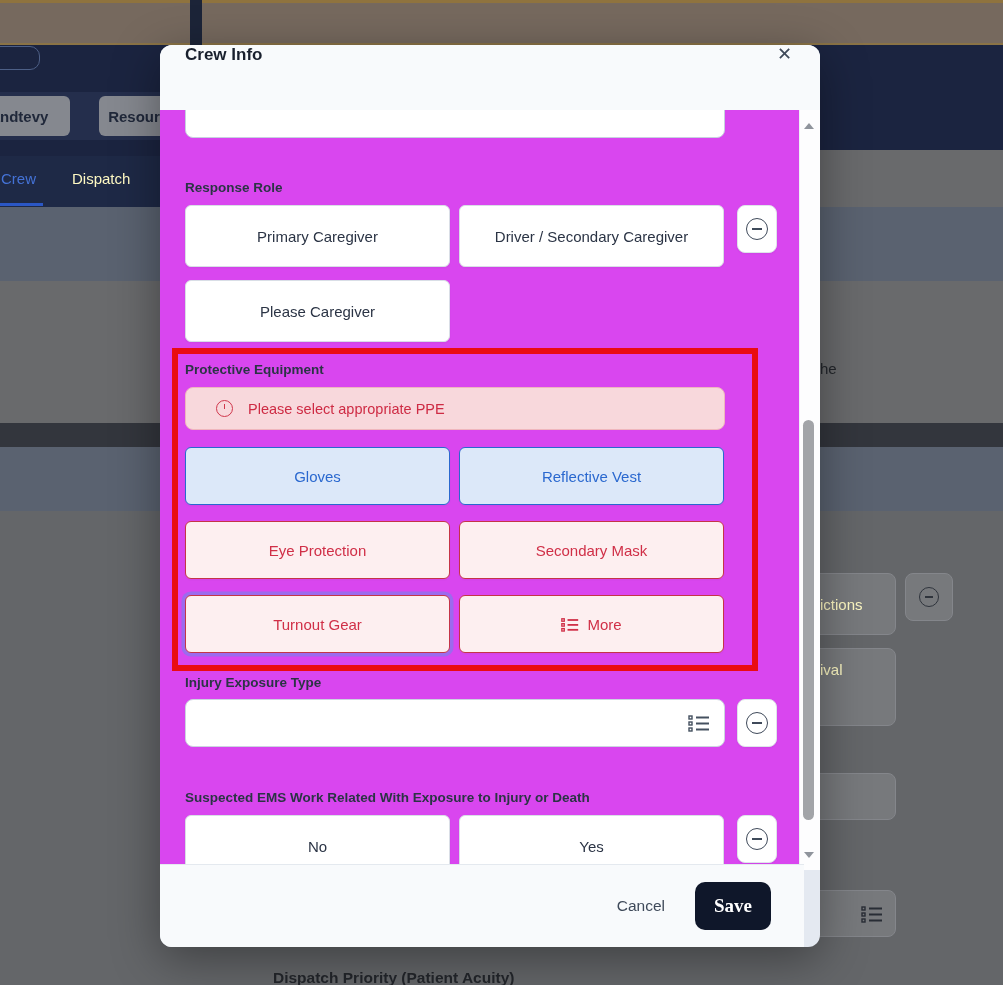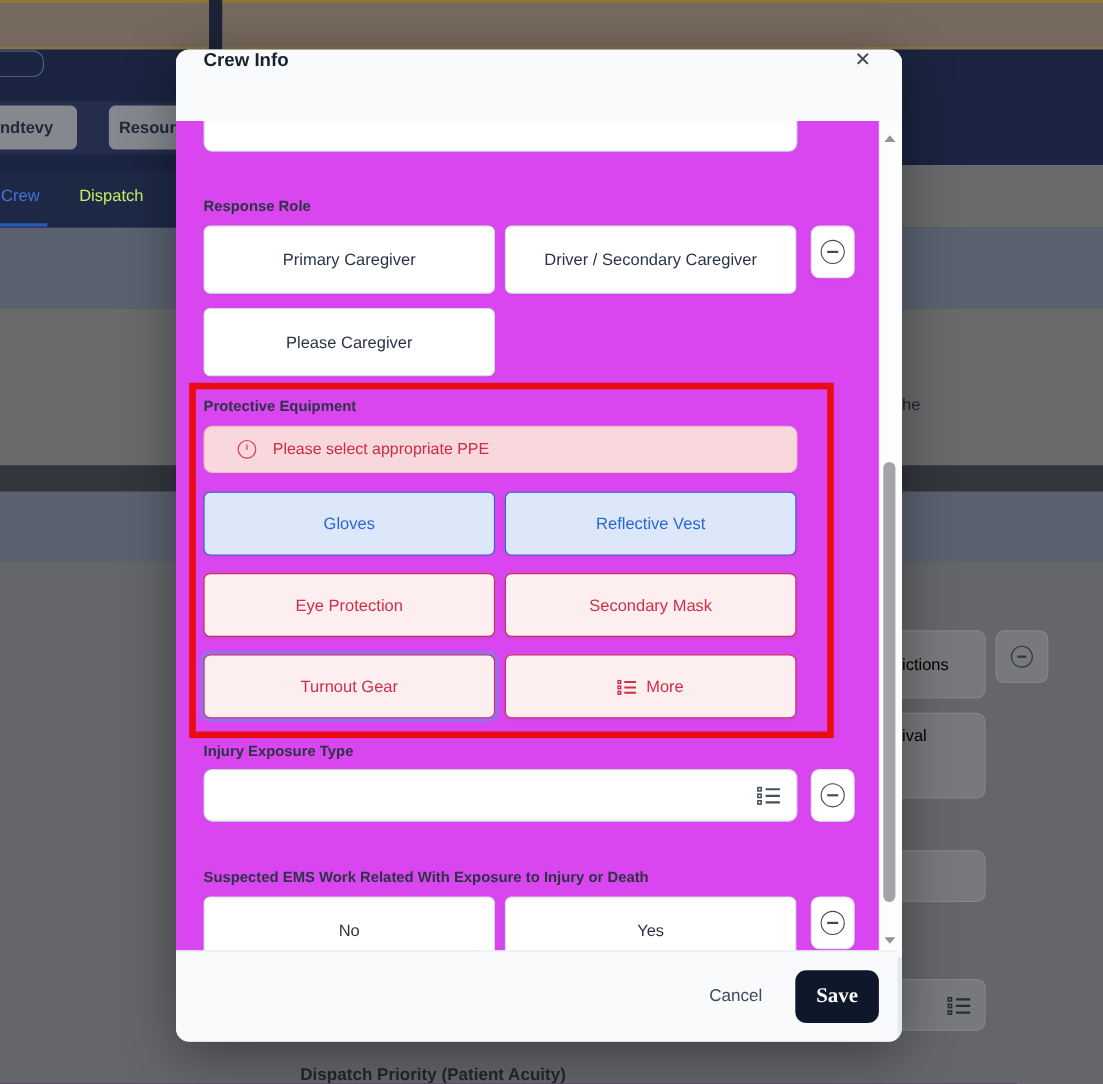--- a/index.html
+++ b/index.html
@@ -16,31 +16,31 @@
     background:linear-gradient(#8f733e 0 3px, #76695e 3px calc(100% - 2px), #8a7346 calc(100% - 2px) 100%); }
   .bar-gap { left:190px; top:0; width:12px; height:45px; background:#1c2438; }
   .bg-navy { left:0; top:45px; width:1003px; height:162px; background:#1b2440; }
   .tab-outline { left:-60px; top:46px; width:100px; height:24px;
     border:1.5px solid #4d5f86; border-radius:10px; }
   .btn-band { left:0; top:92px; width:660px; height:48px; background:#242e4c; }
   .bg-btn { position:absolute; top:96px; height:40px; background:#85888f; border-radius:6px;
     color:#20283a; font-weight:600; font-size:15px; display:flex; align-items:center; justify-content:center; }
   .tabs-band { left:0; top:156px; width:660px; height:51px; background:#1e2946; }
   .bg-tab-crew { left:1px; top:170px; font-size:15px; color:#4472d6; font-weight:400; }
-  .bg-tab-dispatch { left:72px; top:170px; font-size:15px; color:#bef264; }
+  .bg-tab-dispatch { left:72px; top:170px; font-size:15px; color:#fef9c3; }
   .tab-underline { left:0; top:203px; width:43px; height:3px; background:#2b57c5; }
   .gray-top-right { left:660px; top:150px; width:343px; height:57px; background:#696a6c; }
   .band-slate1 { left:0; top:207px; width:1003px; height:74px; background:#5a6270; }
   .band-gray1 { left:0; top:281px; width:1003px; height:142px; background:#696a6c; }
   .band-dark  { left:0; top:423px; width:1003px; height:24px; background:#33363d; }
   .band-slate2{ left:0; top:447px; width:1003px; height:64px; background:#5a6270; }
   .band-gray2 { left:0; top:511px; width:1003px; height:474px; background:#646669; }
   .bg-he { left:820px; top:360px; font-size:15px; color:#23262b; }
   .bgbox { position:absolute; left:770px; width:126px; background:#77797c;
-    border:1px solid #84868b; border-radius:8px; color:#000000; font-size:15px;
+    border:1px solid #84868b; border-radius:8px; color:#fef9c3; font-size:15px;
     display:flex; align-items:center; }
   .bgbox1 { top:573px; height:62px; padding-left:49px; }
   .bgminus1 { left:905px; top:573px; width:48px; height:48px; background:#77797c;
     border:1px solid #84868b; border-radius:8px; display:flex; align-items:center; justify-content:center; color:#2f343c; }
   .bgbox2 { top:648px; height:78px; padding-left:49px; align-items:flex-start; padding-top:12px; }
   .bgbox3 { top:773px; height:47px; }
   .bgbox4 { top:890px; height:47px; justify-content:flex-end; padding-right:12px; color:#282d35; }
   .bg-bottom-text { left:273px; top:969px; font-size:15.5px; font-weight:700; color:#23262b; }
 
   
@@ -95,23 +95,23 @@
   .inj-input { left:25px; top:589px; width:540px; height:48px; background:#fff;
     border:1px solid #ccd4e0; border-radius:8px; display:flex; align-items:center;
     justify-content:flex-end; padding-right:14px; color:#44505f; cursor:text; }
 
   .scroll-track { left:639px; top:0; width:21px; height:760px; background:#fdfdfe;
     border-left:1px solid #edf0f4; }
   .scroll-up { left:644px; top:13px; }
   .scroll-down { left:644px; top:742px; }
   .scroll-thumb { left:643px; top:310px; width:11px; height:400px; background:#a2a4a8; border-radius:6px; }
 
-  .m-foot { position:absolute; left:0; bottom:0; right:4px; height:83px; background:#f8fafc;
+  .m-foot { position:absolute; left:0; bottom:0; right:16px; height:83px; background:#f8fafc;
     border-top:1px solid #e4e9ef; display:flex; align-items:center; justify-content:flex-end;
-    padding-right:17px; gap:30px; }
+    padding-right:33px; gap:30px; }
   .cancel-btn { font-size:15.5px; color:#3f4a5a; cursor:pointer; }
   .save-btn { width:76px; height:48px; background:#0f172a; color:#fff; border:none; border-radius:10px;
     font-size:19px; font-weight:600; font-family:Liberation Serif, serif;
     display:flex; align-items:center; justify-content:center; cursor:pointer; }
 
   .list-svg { display:block; }
 </style>
 </head>
 <body>
 

